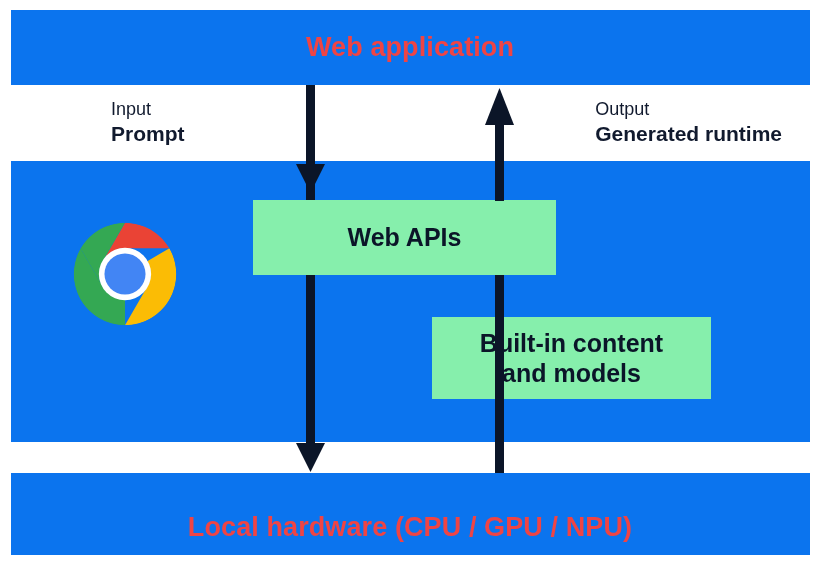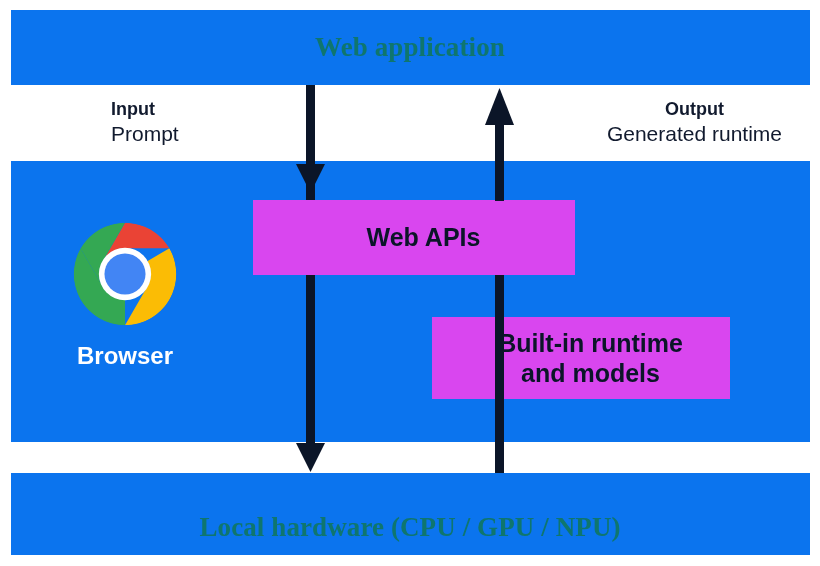--- a/index.html
+++ b/index.html
@@ -36,54 +36,52 @@
   #band-bottom {
     top: 473px;
     height: 82px;
   }
 
   .band-title {
     position: absolute;
     left: 0;
     right: 0;
     text-align: center;
-    color: #0f766e;
+    color: #ef4444;
     font-weight: bold;
     font-size: 27px;
     letter-spacing: 0.1px;
     white-space: nowrap;
-    font-family: Liberation Serif, serif;
   }
   #web-app-title { top: 32px; }
   #local-hw-title { top: 512px; }
 
   
   .arrow-svg {
     position: absolute;
     left: 0;
     top: 0;
     width: 820px;
     height: 566px;
     pointer-events: none;
   }
   #arrow-layer-back { z-index: 3; }
   #arrow-layer-front { z-index: 7; }
 
   
   .ybox {
     position: absolute;
-    background: #d946ef;
+    background: #86efac;
     display: flex;
     align-items: center;
     justify-content: center;
     text-align: center;
     color: #0B1528;
     font-weight: bold;
     line-height: 1.22;
-    padding-left: 19px;
   }
   #box-web-apis {
     left: 253px;
     top: 200px;
     width: 303px;
     height: 75px;
     font-size: 25px;
     z-index: 5;
   }
   #box-builtin {
@@ -97,35 +95,35 @@
 
   
   .io-group {
     position: absolute;
     color: #111A2E;
     line-height: 1.22;
     z-index: 6;
   }
   .io-kind {
     font-size: 18px;
-    font-weight: bold;
+    font-weight: normal;
   }
   .io-value {
     font-size: 21px;
-    font-weight: normal;
+    font-weight: bold;
   }
   #io-input {
     left: 111px;
     top: 99px;
     text-align: left;
   }
   #io-output {
     right: 38px;
     top: 99px;
-    text-align: center;
+    text-align: left;
   }
 
   
   #browser-group {
     position: absolute;
     left: 55px;
     top: 218px;
     width: 140px;
     z-index: 6;
     text-align: center;
@@ -162,21 +160,21 @@
       <rect x="495" y="275" width="9" height="198" fill="#0B1528"></rect>
     </g>
   </svg>
 
   <div class="ybox" id="box-web-apis">
     <span>Web APIs</span>
   </div>
 
   <div class="ybox" id="box-builtin">
     <span>
-      <span>Built-in runtime</span><br>
+      <span>Built-in content</span><br>
       <span>and models</span>
     </span>
   </div>
 
   <svg class="arrow-svg" id="arrow-layer-front" viewBox="0 0 820 566">
 
     <g>
       <rect x="495" y="120" width="9" height="81" fill="#0B1528"></rect>
       <polygon points="499.5,88 514,125 485,125" fill="#0B1528"></polygon>
       <rect x="495" y="310" width="9" height="100" fill="#0B1528"></rect>
@@ -211,16 +209,15 @@
 
         <path d="M60 115 A55 55 0 0 1 12.4 32.5 L36.2 73.75 A27.5 27.5 0 0 0 60 87.5 Z" fill="#34A853"></path>
 
         <path d="M12.4 32.5 A55 55 0 0 1 60 5 L36.2 46.25 A27.5 27.5 0 0 0 36.2 73.75 Z" fill="#34A853"></path>
 
         <circle cx="60" cy="60" r="28" fill="#FFFFFF"></circle>
 
         <circle cx="60" cy="60" r="22" fill="#4285F4"></circle>
       </g>
     </svg>
-    <div id="browser-label">Browser</div>
   </div>
 
 </div>
 
 </body></html>

